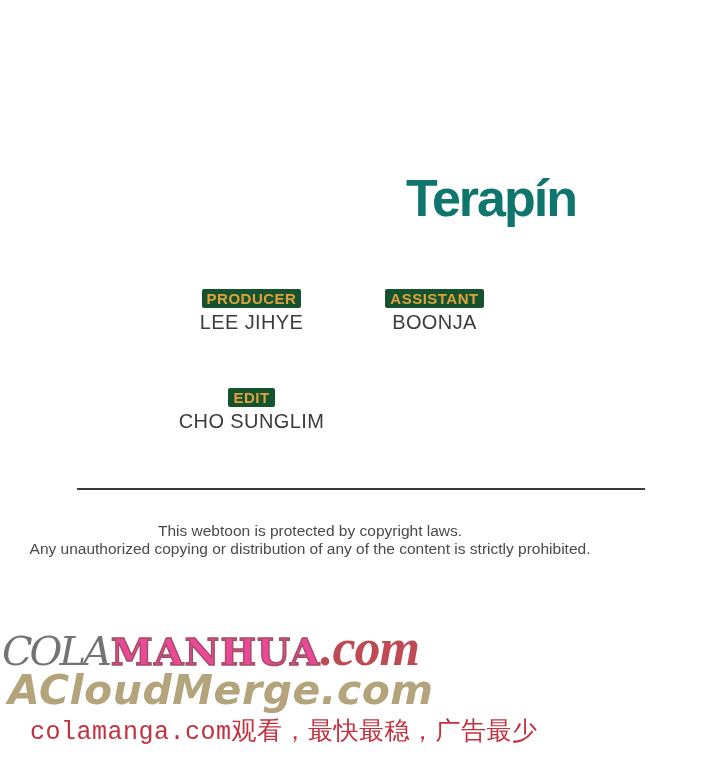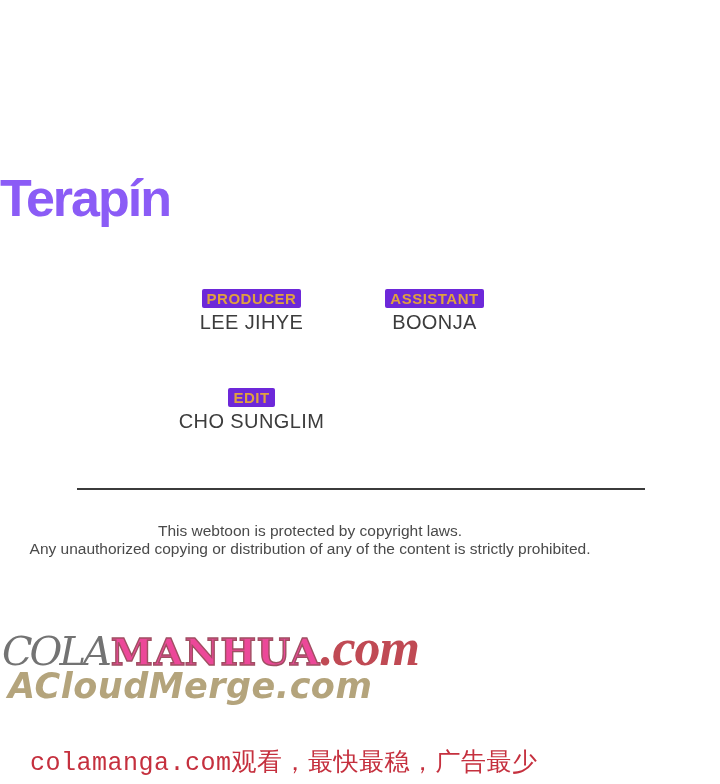--- a/index.html
+++ b/index.html
@@ -12,47 +12,47 @@
     overflow: hidden;
     font-family: "Liberation Sans", sans-serif;
   }
 
   
   .logo {
     position: absolute;
     top: 170px;
     left: 0;
     width: 576px;
-    text-align: left;
+    text-align: right;
     font-family: "Liberation Sans", sans-serif;
     font-weight: bold;
     font-size: 52px;
     line-height: 56px;
     letter-spacing: -2px;
-    color: #8b5cf6;
+    color: #0f766e;
   }
 
   
   .credits {
     position: absolute;
     top: 289px;
     left: 160px;
     width: 366px;
     display: grid;
     grid-template-columns: 1fr 1fr;
     row-gap: 54px;
     text-align: center;
   }
   .credit-label {
     display: inline-block;
     font-size: 15px;
     font-weight: bold;
     letter-spacing: 0.5px;
     color: #E0A13E;
-    background: #6d28d9;
+    background: #14532d;
     padding: 1px 5px;
     border-radius: 2px;
   }
   .credit-name {
     margin-top: 3px;
     font-size: 20px;
     letter-spacing: 0.4px;
     color: #3C3C3C;
   }
 
@@ -112,30 +112,30 @@
   }
 
   
   .wm2 {
     position: absolute;
     top: 666px;
     left: 8px;
     font-family: "DejaVu Sans", sans-serif;
     font-weight: bold;
     font-style: italic;
-    font-size: 35px;
+    font-size: 41px;
     letter-spacing: 0.5px;
     color: #B4A47C;
     white-space: nowrap;
   }
 
   
   .notice {
     position: absolute;
-    top: 745px;
+    top: 714px;
     left: 30px;
     font-family: "Liberation Mono", "DejaVu Sans Mono", monospace;
     font-size: 25px;
     letter-spacing: 0.5px;
     color: #C5303E;
     white-space: nowrap;
   }
 </style>
 </head>
 <body>

